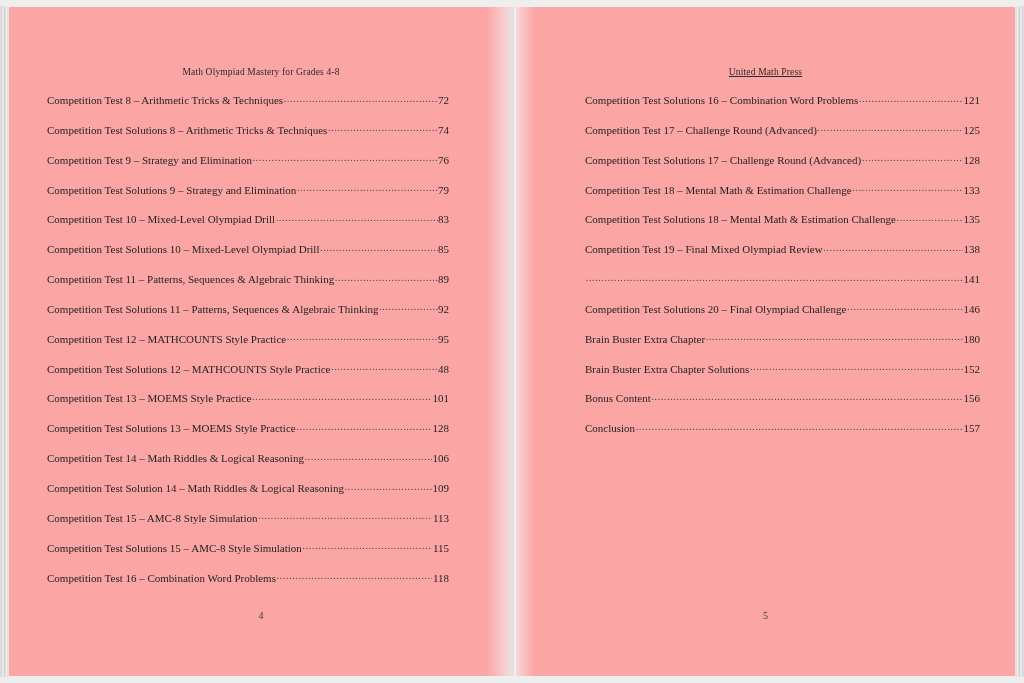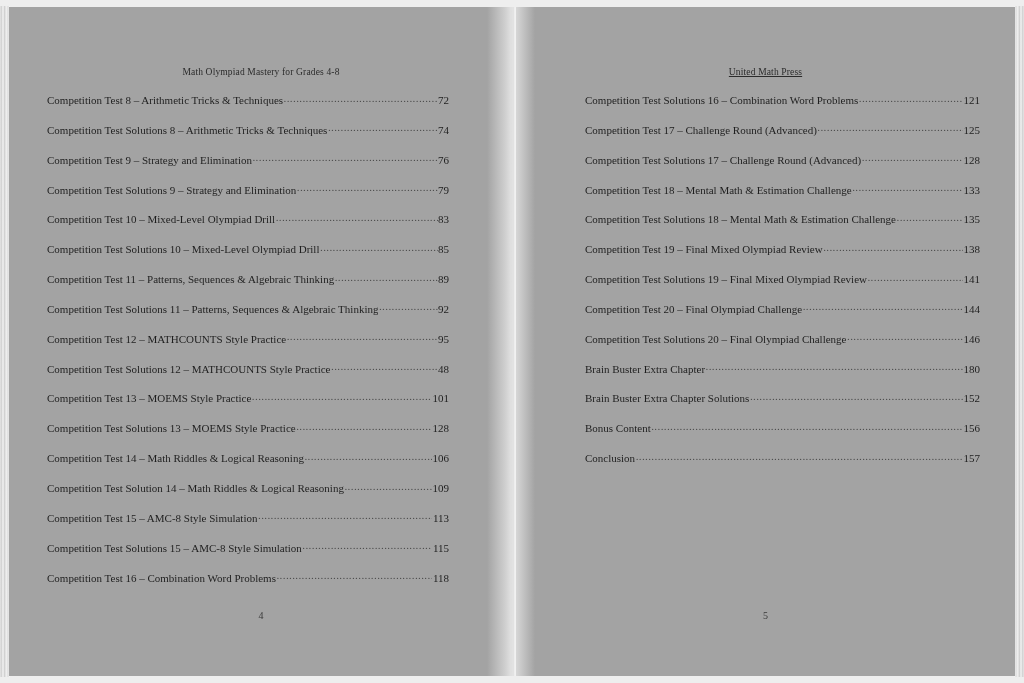--- a/index.html
+++ b/index.html
@@ -56,21 +56,21 @@
     background: linear-gradient(to left,
         #e6e6e6 0%, #d2d2d2 14%, #f3f3f3 30%,
         #cfcfcf 46%, #f1f1f1 62%, #dcdcdc 80%, #fbfbfb 100%);
   }
 
   
   .leaf {
     position: absolute;
     top: 7px;
     height: 669px;
-    background: #a3a3a3;
+    background: #fca5a5;
   }
   .leaf-left  { left: 9px;  width: 504px; }
   .leaf-right { left: 516px; width: 499px; }
 
   
   .gutter {
     position: absolute;
     top: 7px;
     left: 487px;
     width: 48px;
@@ -309,28 +309,22 @@
             <span class="toc-title">Competition Test Solutions 18 – Mental Math &amp; Estimation Challenge</span>
             <span class="toc-dots"></span>
             <span class="toc-page">135</span>
           </div>
           <div class="toc-entry">
             <span class="toc-title">Competition Test 19 – Final Mixed Olympiad Review</span>
             <span class="toc-dots"></span>
             <span class="toc-page">138</span>
           </div>
           <div class="toc-entry">
-            <span class="toc-title">Competition Test Solutions 19 – Final Mixed Olympiad Review</span>
             <span class="toc-dots"></span>
             <span class="toc-page">141</span>
-          </div>
-          <div class="toc-entry">
-            <span class="toc-title">Competition Test 20 – Final Olympiad Challenge</span>
-            <span class="toc-dots"></span>
-            <span class="toc-page">144</span>
           </div>
           <div class="toc-entry">
             <span class="toc-title">Competition Test Solutions 20 – Final Olympiad Challenge</span>
             <span class="toc-dots"></span>
             <span class="toc-page">146</span>
           </div>
           <div class="toc-entry">
             <span class="toc-title">Brain Buster Extra Chapter</span>
             <span class="toc-dots"></span>
             <span class="toc-page">180</span>

